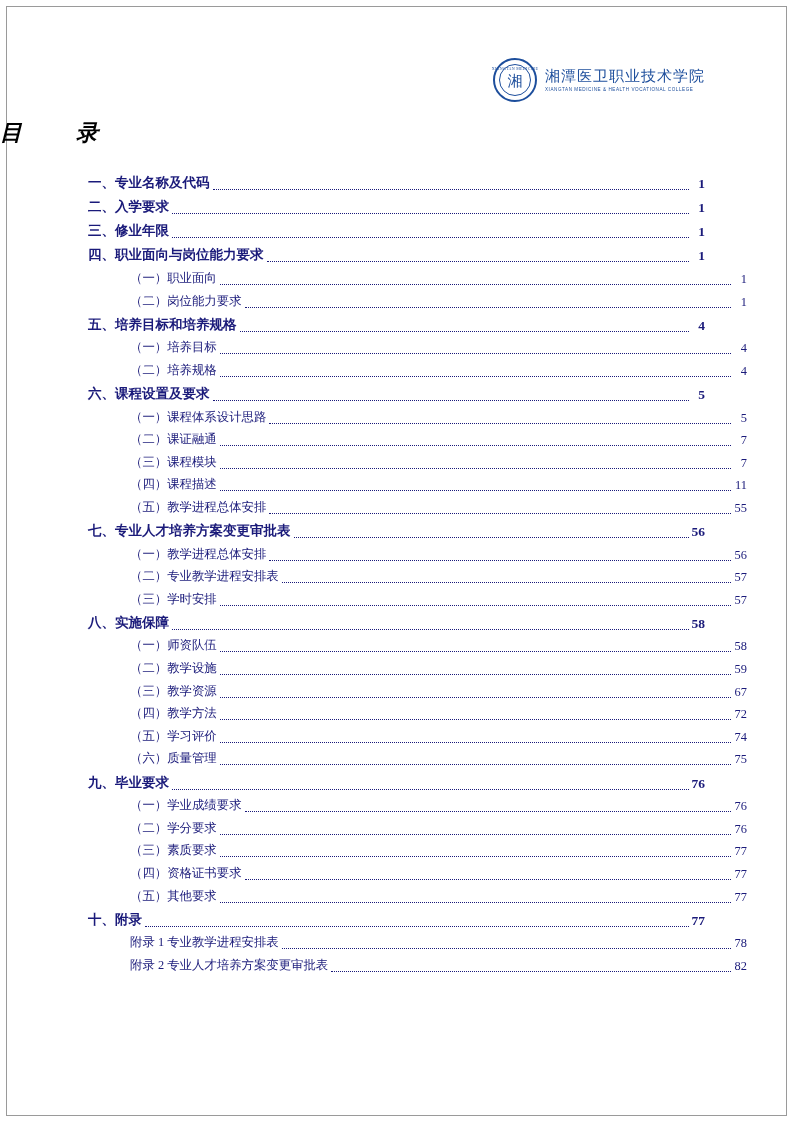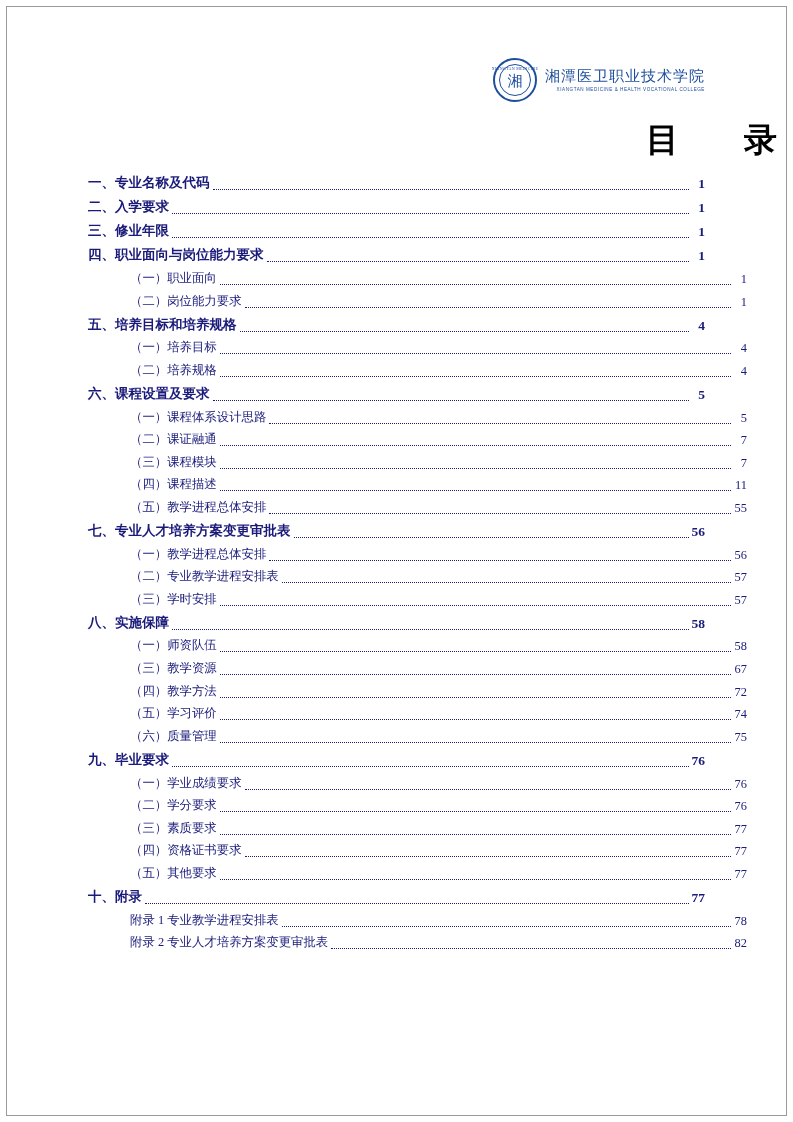--- a/index.html
+++ b/index.html
@@ -74,21 +74,20 @@
     font-size: 4px;
     color: #1d4e9c;
     letter-spacing: 0.3px;
     white-space: nowrap;
   }
   .logo-text {
     display: flex;
     flex-direction: column;
     justify-content: center;
     line-height: 1.15;
-    text-align: right;
   }
   .logo-cn {
     font-size: 15px;
     color: #1d4e9c;
     letter-spacing: 1px;
     font-family: "Liberation Serif", serif;
     font-weight: normal;
     white-space: nowrap;
   }
   .logo-en {
@@ -99,26 +98,27 @@
     font-family: "Liberation Sans", sans-serif;
     margin-top: 2px;
   }
 
   
   .doc-title {
     position: absolute;
     left: 0;
     right: 0;
     top: 118px;
-    text-align: right;
-    font-size: 33px;
+    text-align: left;
+    font-size: 22px;
     font-weight: bold;
     color: #000000;
     letter-spacing: 16px;
     font-family: "Liberation Serif", "DejaVu Serif", serif;
+    font-style: italic;
   }
 
   
   .toc {
     position: absolute;
     left: 88px;
     right: 88px;
     top: 168px;
   }
   .toc-row {
@@ -278,20 +278,25 @@
         <span class="label">八、实施保障</span>
         <span class="dots"></span>
         <span class="pageno">58</span>
       </div>
       <div class="toc-row lvl2">
         <span class="label">（一）师资队伍</span>
         <span class="dots"></span>
         <span class="pageno">58</span>
       </div>
       <div class="toc-row lvl2">
+        <span class="label">（二）教学设施</span>
+        <span class="dots"></span>
+        <span class="pageno">59</span>
+      </div>
+      <div class="toc-row lvl2">
         <span class="label">（三）教学资源</span>
         <span class="dots"></span>
         <span class="pageno">67</span>
       </div>
       <div class="toc-row lvl2">
         <span class="label">（四）教学方法</span>
         <span class="dots"></span>
         <span class="pageno">72</span>
       </div>
       <div class="toc-row lvl2">

